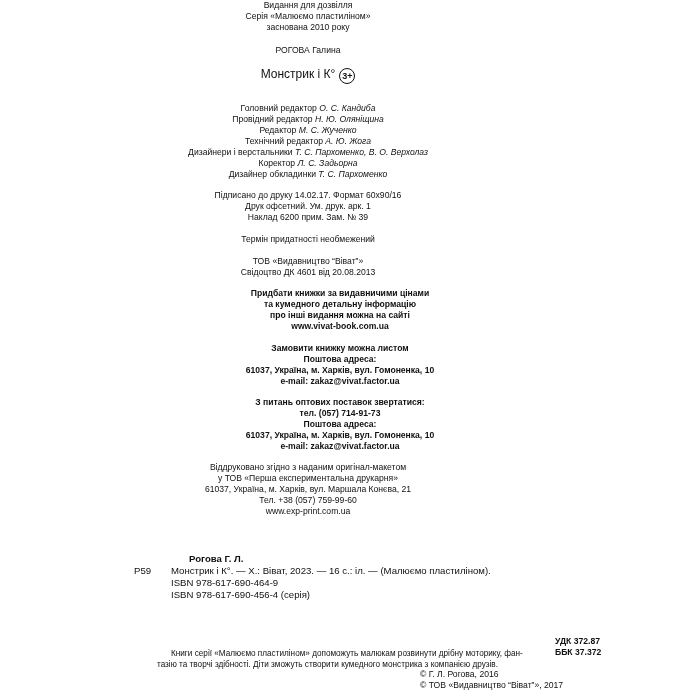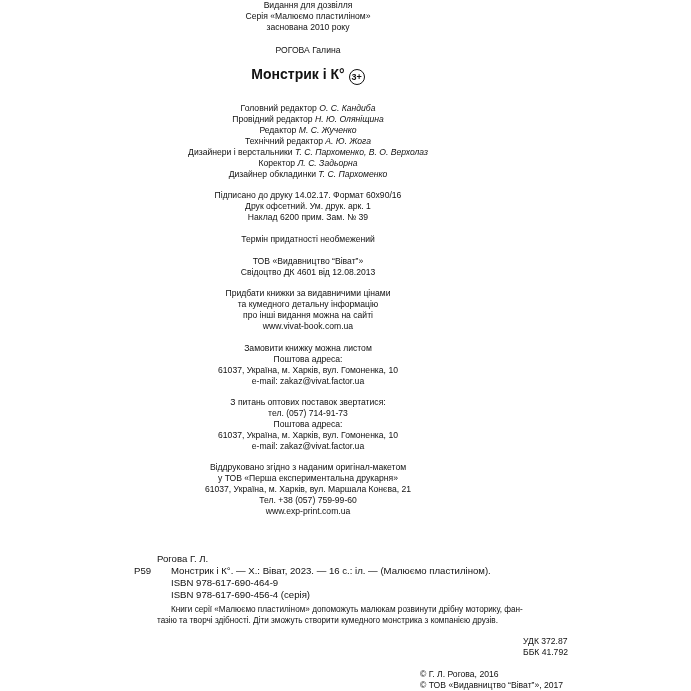--- a/index.html
+++ b/index.html
@@ -1,26 +1,26 @@
 <!DOCTYPE html>
 <html><head>
 <meta charset="utf-8">
 <style>
   html, body { margin:0; padding:0; background:#fff; }
   body { width:691px; height:691px; position:relative; overflow:hidden;
          font-family:"Liberation Sans", sans-serif; color:#111; font-size:8.6px; }
   .ln { position:absolute; left:0; width:616px; text-align:center; white-space:nowrap; line-height:11px; }
-  .b { font-weight:normal; }
+  .b { font-weight:bold;margin-left:32px; }
   .i { font-style:italic;text-align:center; }
-  .title { font-weight:bold; font-size:14px; }
+  .title { font-weight:normal; font-size:12px; }
   .age { display:inline-block; border:1.3px solid #111; border-radius:50%; width:14px; height:14px;
          line-height:14px; text-align:center; font-size:9px; font-weight:bold; margin-left:4px; vertical-align:middle; }
   .abs { position:absolute; white-space:nowrap; line-height:11px; }
   .big { font-size:9.6px; }
-  .small { font-size:8.2px; }
+  .small { font-size:8.2px;margin-top:44px; }
 </style>
 </head>
 <body>
 
 <div class="ln" style="top:0px">Видання для дозвілля</div>
 <div class="ln" style="top:11px">Серія «Малюємо пластиліном»</div>
 <div class="ln" style="top:22px">заснована 2010 року</div>
 <div class="ln" style="top:45px">РОГОВА Галина</div>
 <div class="ln" style="top:66px; line-height:16px;">
   <span class="title">Монстрик і К°</span><span class="age">3+</span>
@@ -34,21 +34,21 @@
 <div class="ln" style="top:158px"><span>Коректор</span> <span class="i">Л. С. Задьорна</span></div>
 <div class="ln" style="top:169px"><span>Дизайнер обкладинки</span> <span class="i">Т. С. Пархоменко</span></div>
 
 <div class="ln" style="top:190px">Підписано до друку 14.02.17. Формат 60х90/16</div>
 <div class="ln" style="top:201px">Друк офсетний. Ум. друк. арк. 1</div>
 <div class="ln" style="top:212px">Наклад 6200 прим. Зам. № 39</div>
 
 <div class="ln" style="top:234px">Термін придатності необмежений</div>
 
 <div class="ln" style="top:256px">ТОВ «Видавництво “Віват”»</div>
-<div class="ln" style="top:267px">Свідоцтво ДК 4601 від 12.08.2013</div>
+<div class="ln" style="top:267px">Свідоцтво ДК 4601 від 20.08.2013</div>
 
 <div class="ln b" style="top:288px">Придбати книжки за видавничими цінами</div>
 <div class="ln b" style="top:299px">та кумедного детальну інформацію</div>
 <div class="ln b" style="top:310px">про інші видання можна на сайті</div>
 <div class="ln b" style="top:321px">www.vivat-book.com.ua</div>
 
 <div class="ln b" style="top:343px">Замовити книжку можна листом</div>
 <div class="ln b" style="top:354px">Поштова адреса:</div>
 <div class="ln b" style="top:365px">61037, Україна, м. Харків, вул. Гомоненка, 10</div>
 <div class="ln b" style="top:376px">e-mail: zakaz@vivat.factor.ua</div>
@@ -67,16 +67,16 @@
 
 <div class="abs b big" style="left:157px; top:553px">Рогова Г. Л.</div>
 <div class="abs big" style="left:134px; top:565px">Р59</div>
 <div class="abs big" style="left:171px; top:565px">Монстрик і К°. — Х.: Віват, 2023. — 16 с.: іл. — (Малюємо пластиліном).</div>
 <div class="abs big" style="left:171px; top:577px">ISBN 978-617-690-464-9</div>
 <div class="abs big" style="left:171px; top:589px">ISBN 978-617-690-456-4 (серія)</div>
 <div class="abs small" style="left:171px; top:604px">Книги серії «Малюємо пластиліном» допоможуть малюкам розвинути дрібну моторику, фан-</div>
 <div class="abs small" style="left:157px; top:615px">тазію та творчі здібності. Діти зможуть створити кумедного монстрика з компанією друзів.</div>
 
 <div class="abs b" style="left:523px; top:636px">УДК 372.87</div>
-<div class="abs b" style="left:523px; top:647px">ББК 41.792</div>
+<div class="abs b" style="left:523px; top:647px">ББК 37.372</div>
 
 <div class="abs" style="left:420px; top:669px">© Г. Л. Рогова, 2016</div>
 <div class="abs" style="left:420px; top:680px">© ТОВ «Видавництво “Віват”», 2017</div>
 
 </body></html>

